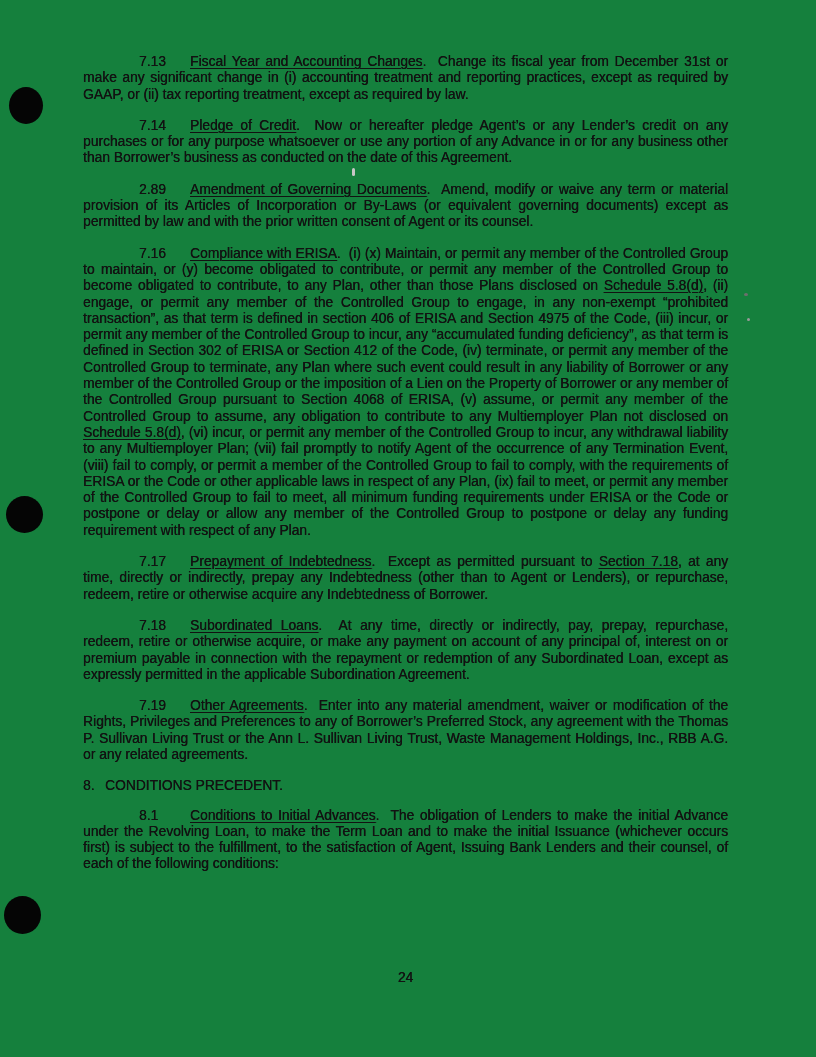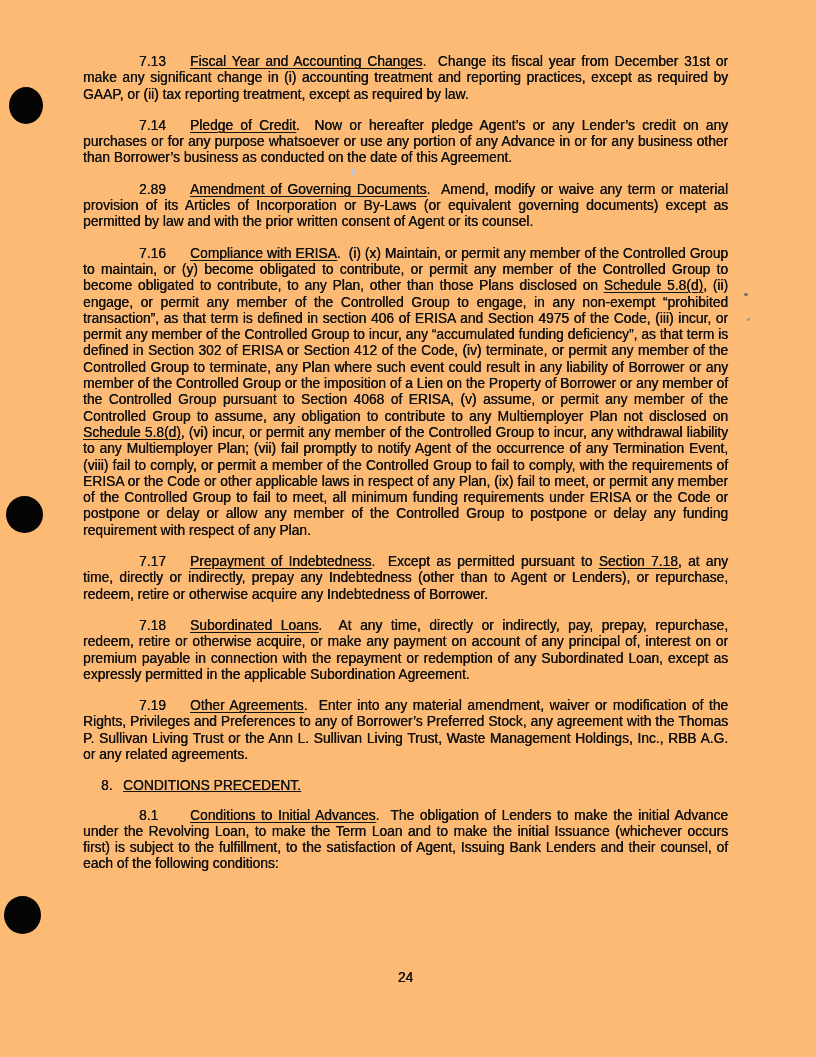--- a/index.html
+++ b/index.html
@@ -1,34 +1,34 @@
 <!DOCTYPE html>
 <html><head>
 <meta charset="utf-8">
 <style>
   html,body{margin:0;padding:0;background:#ffffff;}
   .page{
     position:relative;
     width:816px;height:1057px;
-    background:#fdba74;
+    background:#15803d;
     overflow:hidden;
     font-family:"Liberation Sans","DejaVu Sans",sans-serif;
     color:#121212;
   }
   .text-block{
     position:absolute;
     left:83px;top:54px;width:645px;
     font-size:13.8px;line-height:16.3px;
     text-align:justify;
     text-shadow:0.35px 0 0 currentColor; 
   }
   p{margin:0 0 15px 0;}
   .para{text-indent:56px;}
   .secnum{display:inline-block;width:51px;text-indent:0;}
-  .chapter{text-indent:0;margin:0 0 13px 18px;text-decoration:underline;}
+  .chapter{text-indent:0;margin:0 0 13px 0;}
   .chapnum{display:inline-block;width:22px;}
   .sub{text-indent:107px;}
   .subnum{display:inline-block;width:72px;text-indent:0;}
   .underline{
     text-decoration:underline;
     text-decoration-thickness:1.2px;
     text-underline-offset:2px;
   }
   .page-number{
     position:absolute;

